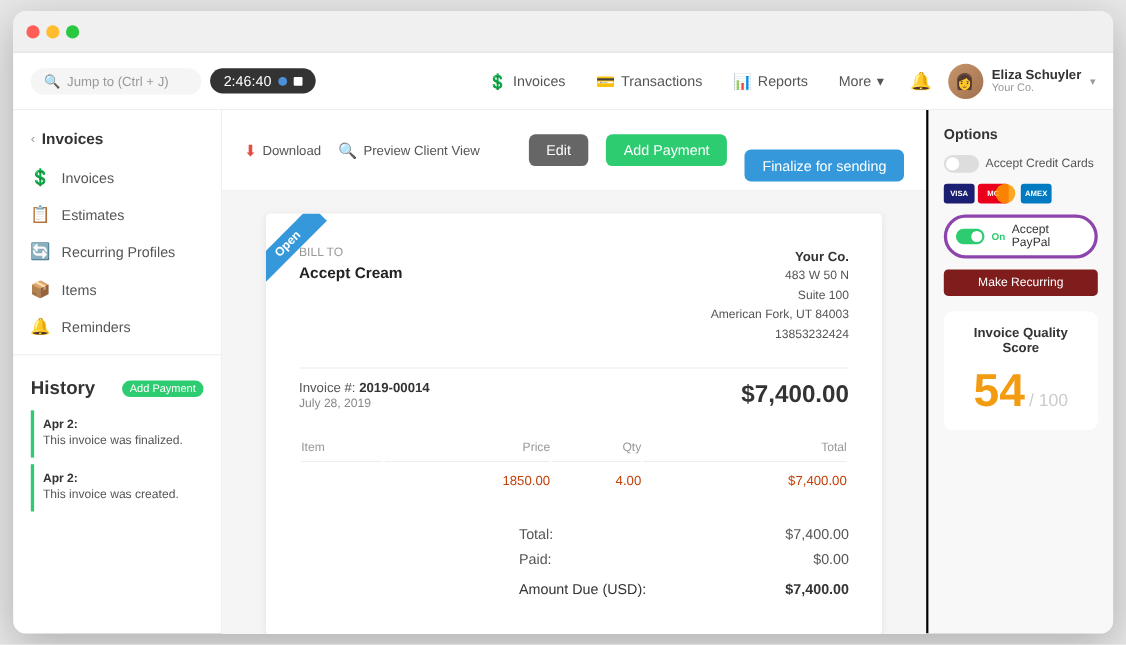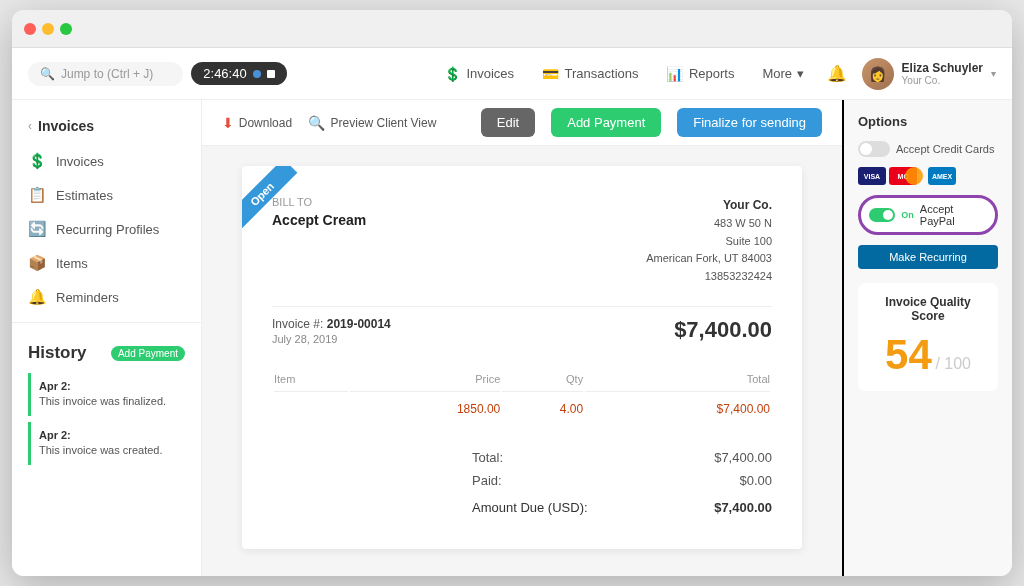--- a/index.html
+++ b/index.html
@@ -247,21 +247,21 @@
     .btn {
       padding: 7px 16px;
       border-radius: 6px;
       font-size: 13px;
       font-weight: 500;
       cursor: pointer;
       border: none;
     }
     .btn-edit { background: #666; color: #fff; }
     .btn-add-payment { background: #2ecc71; color: #fff; }
-    .btn-finalize { background: #3498db; color: #fff; }
+    .btn-finalize { background: #3498db; color: #fff; margin-top: 28px; }
 
     .invoice-content {
       flex: 1;
       padding: 20px;
       display: flex;
       flex-direction: column;
       align-items: center;
     }
 
     .invoice-paper {
@@ -446,21 +446,21 @@
       height: 10px;
       background: #fff;
       border-radius: 50%;
       top: 2px;
       right: 2px;
     }
     .paypal-on-label { font-size: 9px; color: #2ecc71; font-weight: bold; }
     .paypal-label { font-size: 11px; color: #333; font-weight: 500; }
 
     .make-recurring-btn {
-      background: #0369a1;
+      background: #7f1d1d;
       color: #fff;
       border: none;
       border-radius: 4px;
       padding: 6px 10px;
       font-size: 11px;
       width: 100%;
       cursor: pointer;
       margin-bottom: 14px;
     }
 

